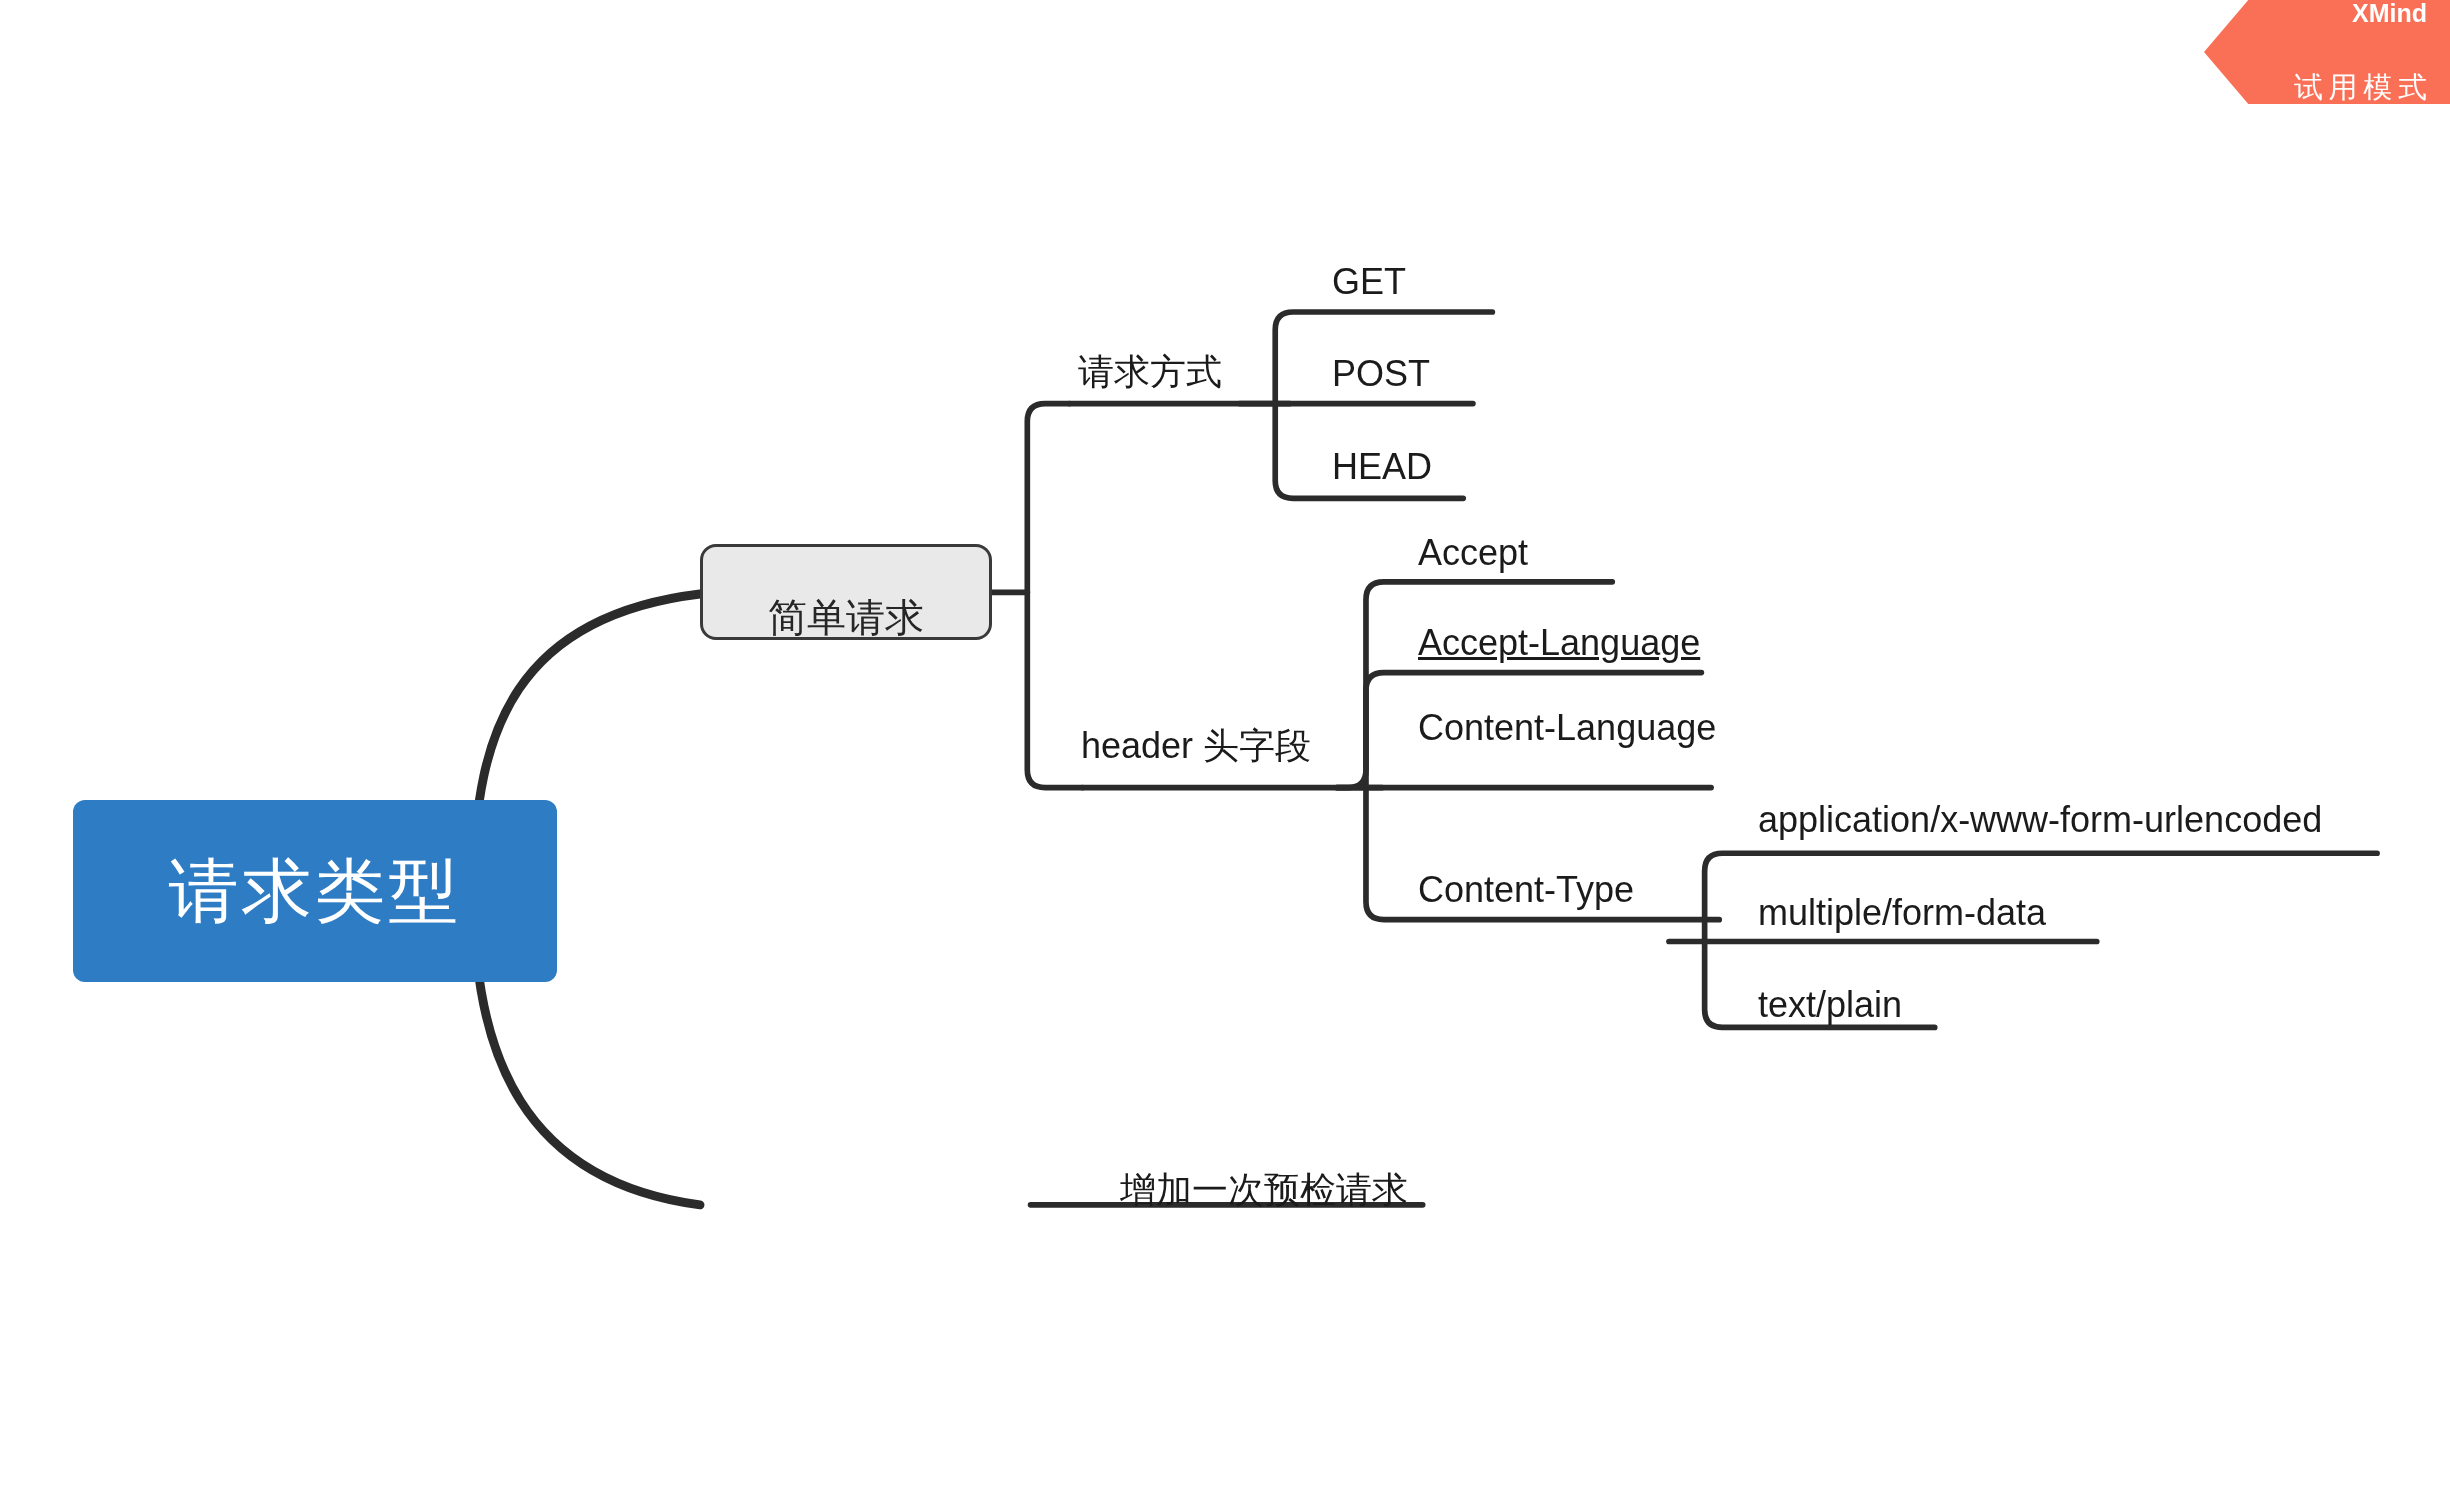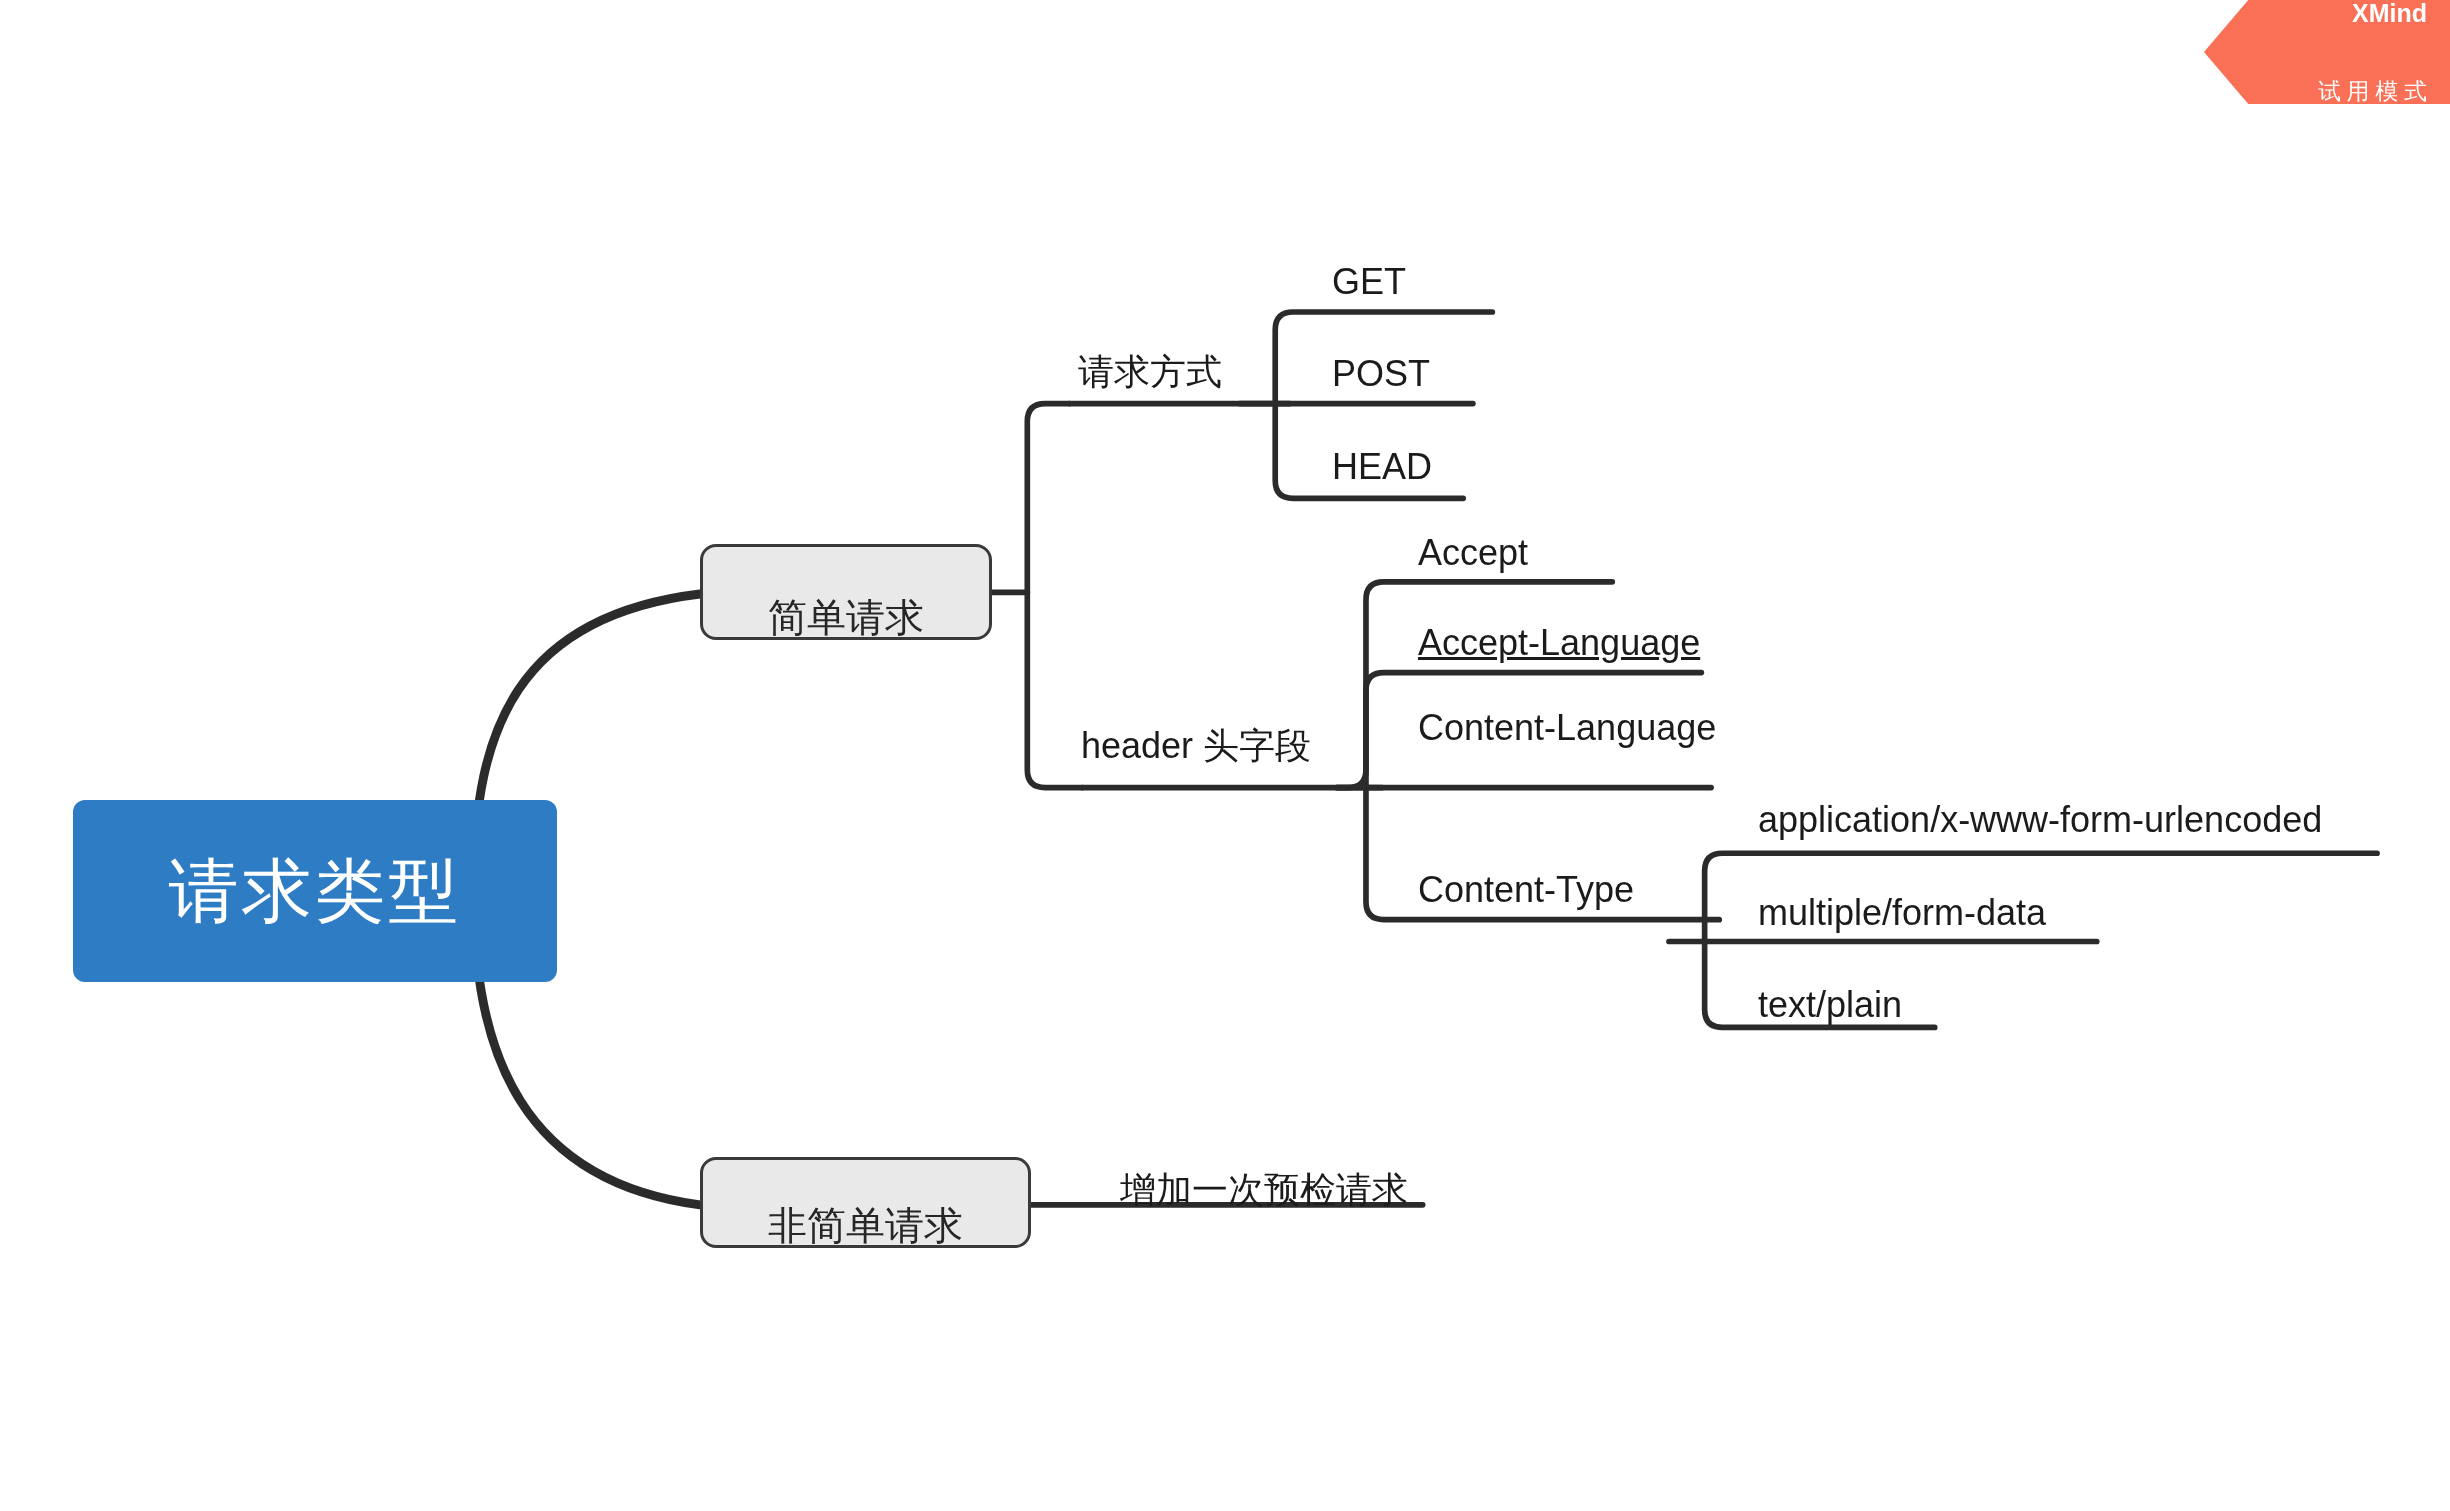--- a/index.html
+++ b/index.html
@@ -133,21 +133,21 @@
   }
   .trial-badge .brand {
     color: #ffffff;
     font-size: 25px;
     font-weight: bold;
     line-height: 1.05;
     letter-spacing: 0px;
   }
   .trial-badge .mode {
     color: #ffffff;
-    font-size: 23px;
+    font-size: 29px;
     line-height: 1.15;
     letter-spacing: 5.7px;
     margin-right: -5.7px;
   }
 </style>
 </head>
 <body>
 
 <div id="canvas">
 
@@ -181,23 +181,20 @@
   </svg>
 
   <div class="root-node">
     <span class="label">请求类型</span>
   </div>
 
   <div class="box-node" id="node-simple">
     <span class="label">简单请求</span>
   </div>
 
-  <div class="box-node" id="node-nonsimple">
-    <span class="label">非简单请求</span>
-  </div>
 
   <div class="text-node cjk" id="t-method">请求方式</div>
 
   <div class="text-node" id="t-header">header 头字段</div>
 
   <div class="text-node cjk" id="t-preflight">增加一次预检请求</div>
 
   <div class="text-node" id="t-get">GET</div>
   <div class="text-node" id="t-post">POST</div>
   <div class="text-node" id="t-head">HEAD</div>

